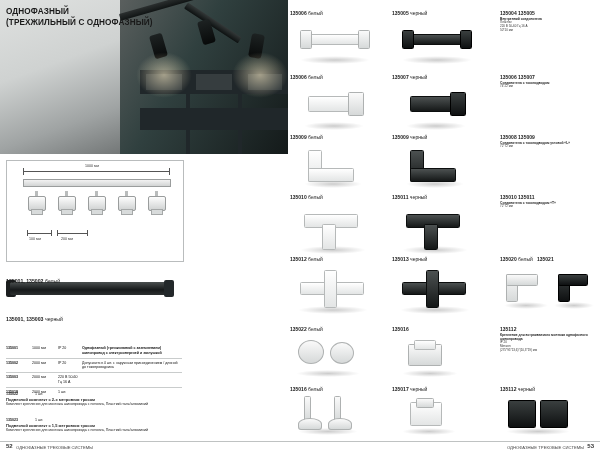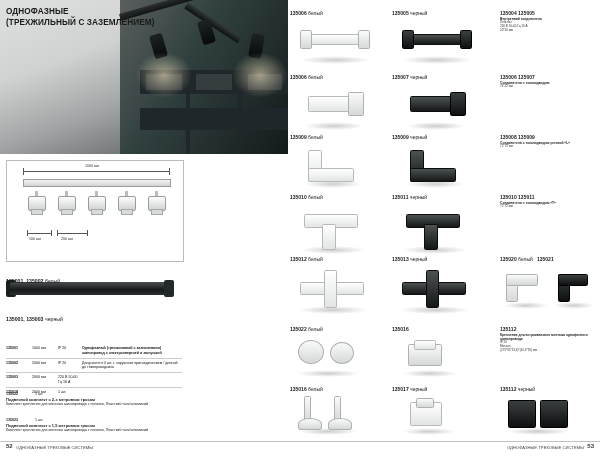--- a/index.html
+++ b/index.html
@@ -173,22 +173,22 @@
       <div class="rail"></div>
       <div class="rail2"></div>
       <div class="spot" style="left:152px;top:34px;transform:rotate(-16deg);"></div>
       <div class="spot" style="left:200px;top:20px;transform:rotate(-16deg);"></div>
       <div class="spot" style="left:250px;top:34px;transform:rotate(10deg);"></div>
       <div class="glow" style="left:136px;top:52px;"></div>
       <div class="glow" style="left:232px;top:52px;"></div>
     </div>
 
     <div class="title">
-      <div>ОДНОФАЗНЫЕ</div>
-      <div>(ТРЕХЖИЛЬНЫЙ С ЗАЗЕМЛЕНИЕМ)</div>
+      <div>ОДНОФАЗНЫЙ</div>
+      <div>(ТРЕХЖИЛЬНЫЙ С ОДНОФАЗНЫЙ)</div>
     </div>
 
     <div class="diagram">
       <div class="diag-bar"></div>
       <div class="diag-lamp" style="left:20px;">
           <div class="neck"></div>
           <div class="head"></div>
           <div class="base"></div>
         </div>
       <div class="diag-lamp" style="left:50px;">

